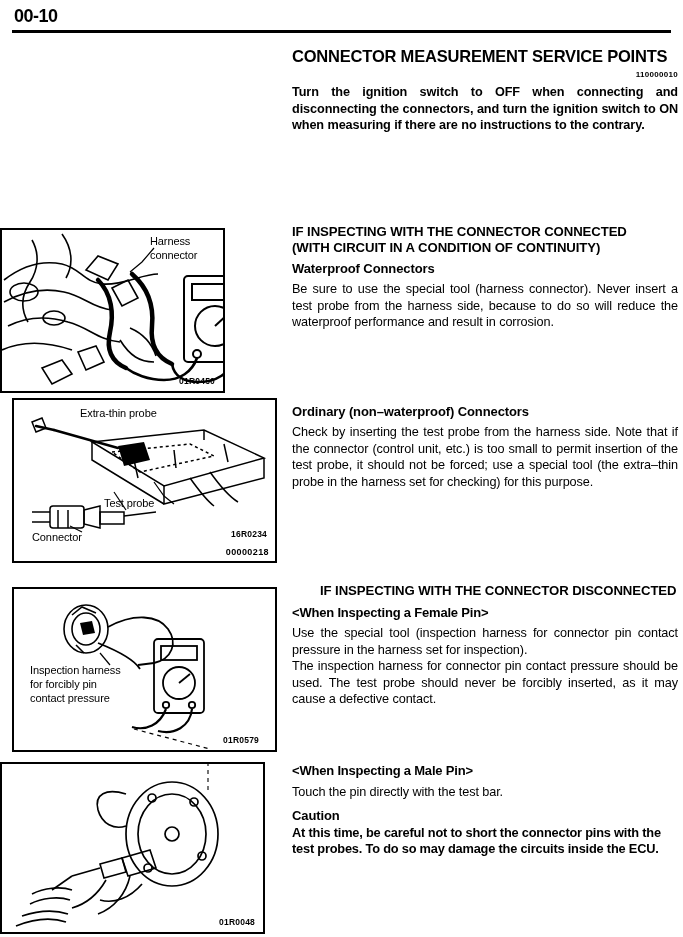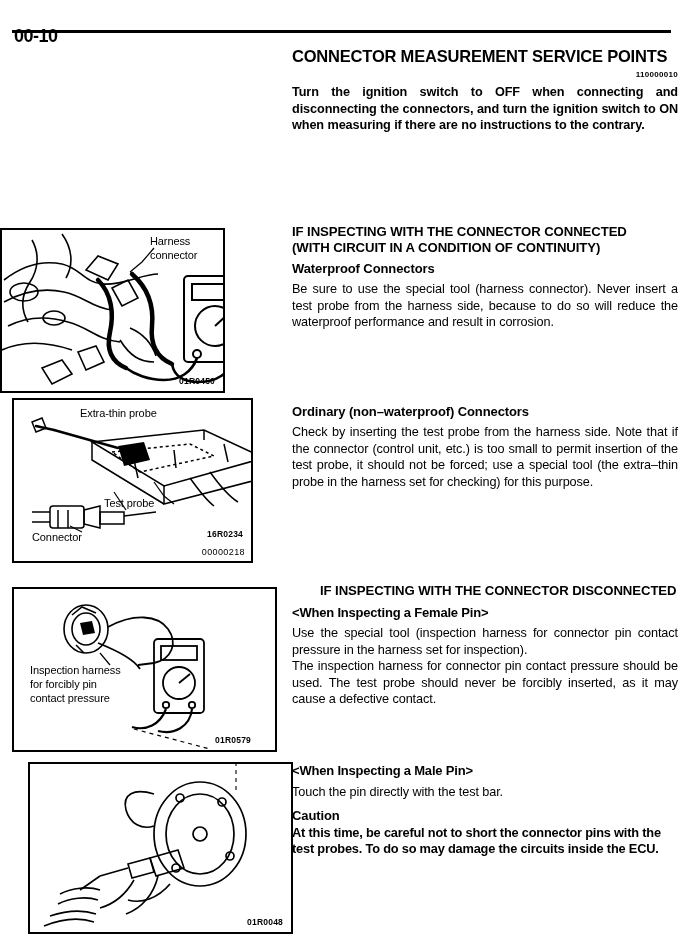--- a/index.html
+++ b/index.html
@@ -13,21 +13,20 @@
     position: relative;
     overflow: hidden;
   }
 
   
   .page-header {
     position: absolute;
     left: 0; top: 0;
     width: 577px;
     height: 34px;
-    margin-top: 20px;
   }
   .page-header .pagenum {
     position: absolute;
     left: 14px; top: 6px;
     font-size: 18px;
     font-weight: bold;
     letter-spacing: -0.5px;
   }
   .page-header .header-title {
     position: absolute;
@@ -108,21 +107,21 @@
   .fig-label {
     position: absolute;
     font-size: 11px;
     letter-spacing: -0.1px;
     line-height: 14px;
     background: transparent;
   }
   .fig-extcode {
     position: absolute;
     font-size: 9px;
-    font-weight: normal;
+    font-weight: bold;
     letter-spacing: 0.4px;
     padding-left: 8px;
   }
   svg { display: block; }
 </style>
 </head>
 <body>
 
 <div class="page-header">
   <div class="pagenum">00-10</div>
@@ -188,21 +187,21 @@
     </g>
 
     <g fill="none" stroke="#000" stroke-width="1.2">
       <path d="M152 18 L140 32 L128 42"></path>
     </g>
   </svg>
   <div class="fig-label" style="left:148px; top:4px;">Harness connector</div>
   <div class="fig-code" style="right:8px; bottom:5px;margin-top:32px;">01R0450</div>
 </div>
 
-<div class="figbox" style="left:12px; top:398px; width:241px; height:165px;">
+<div class="figbox" style="left:12px; top:398px; width:265px; height:165px;">
   <svg width="261" height="161" viewBox="0 0 261 161">
     <g fill="none" stroke="#000" stroke-width="1.5">
       <path d="M78 42 L190 30 L250 58 L150 86 Z"></path>
       <path d="M98 52 L176 44 L200 56 L126 72 Z" stroke-dasharray="3 3"></path>
       <path d="M150 86 L150 104 L250 78 L250 58"></path>
       <path d="M78 42 L78 60 L150 104"></path>
       <path d="M190 30 L190 40"></path>
       <path d="M210 44 L214 62"></path>
       <path d="M120 60 L124 78"></path>
       <path d="M160 50 L162 68"></path>
@@ -273,24 +272,24 @@
       <path d="M178 120 C176 138 160 146 144 142"></path>
     </g>
     <g fill="none" stroke="#000" stroke-width="1.2">
       <path d="M96 76 L86 64"></path>
       <path d="M120 140 L196 160" stroke-dasharray="4 4"></path>
     </g>
   </svg>
   <div class="fig-label" style="left:16px; top:74px; white-space:pre-line;">Inspection harness
 for  forcibly  pin
 contact pressure</div>
-  <div class="fig-code" style="right:24px; bottom:5px;">01R0579</div>
-</div>
-
-<div class="figbox" style="left:28px; top:762px; width:265px; height:172px;">
+  <div class="fig-code" style="right:16px; bottom:5px;">01R0579</div>
+</div>
+
+<div class="figbox" style="left:0; top:762px; width:265px; height:172px;">
   <svg width="261" height="168" viewBox="0 0 261 168">
     <g fill="none" stroke="#000" stroke-width="1.7">
       <ellipse cx="170" cy="70" rx="46" ry="52"></ellipse>
       <ellipse cx="170" cy="70" rx="34" ry="40"></ellipse>
       <circle cx="170" cy="70" r="7"></circle>
       <circle cx="150" cy="34" r="4"></circle>
       <circle cx="192" cy="38" r="4"></circle>
       <circle cx="200" cy="92" r="4"></circle>
       <circle cx="146" cy="104" r="4"></circle>
       <path d="M124 30 C104 24 92 30 96 46"></path>

